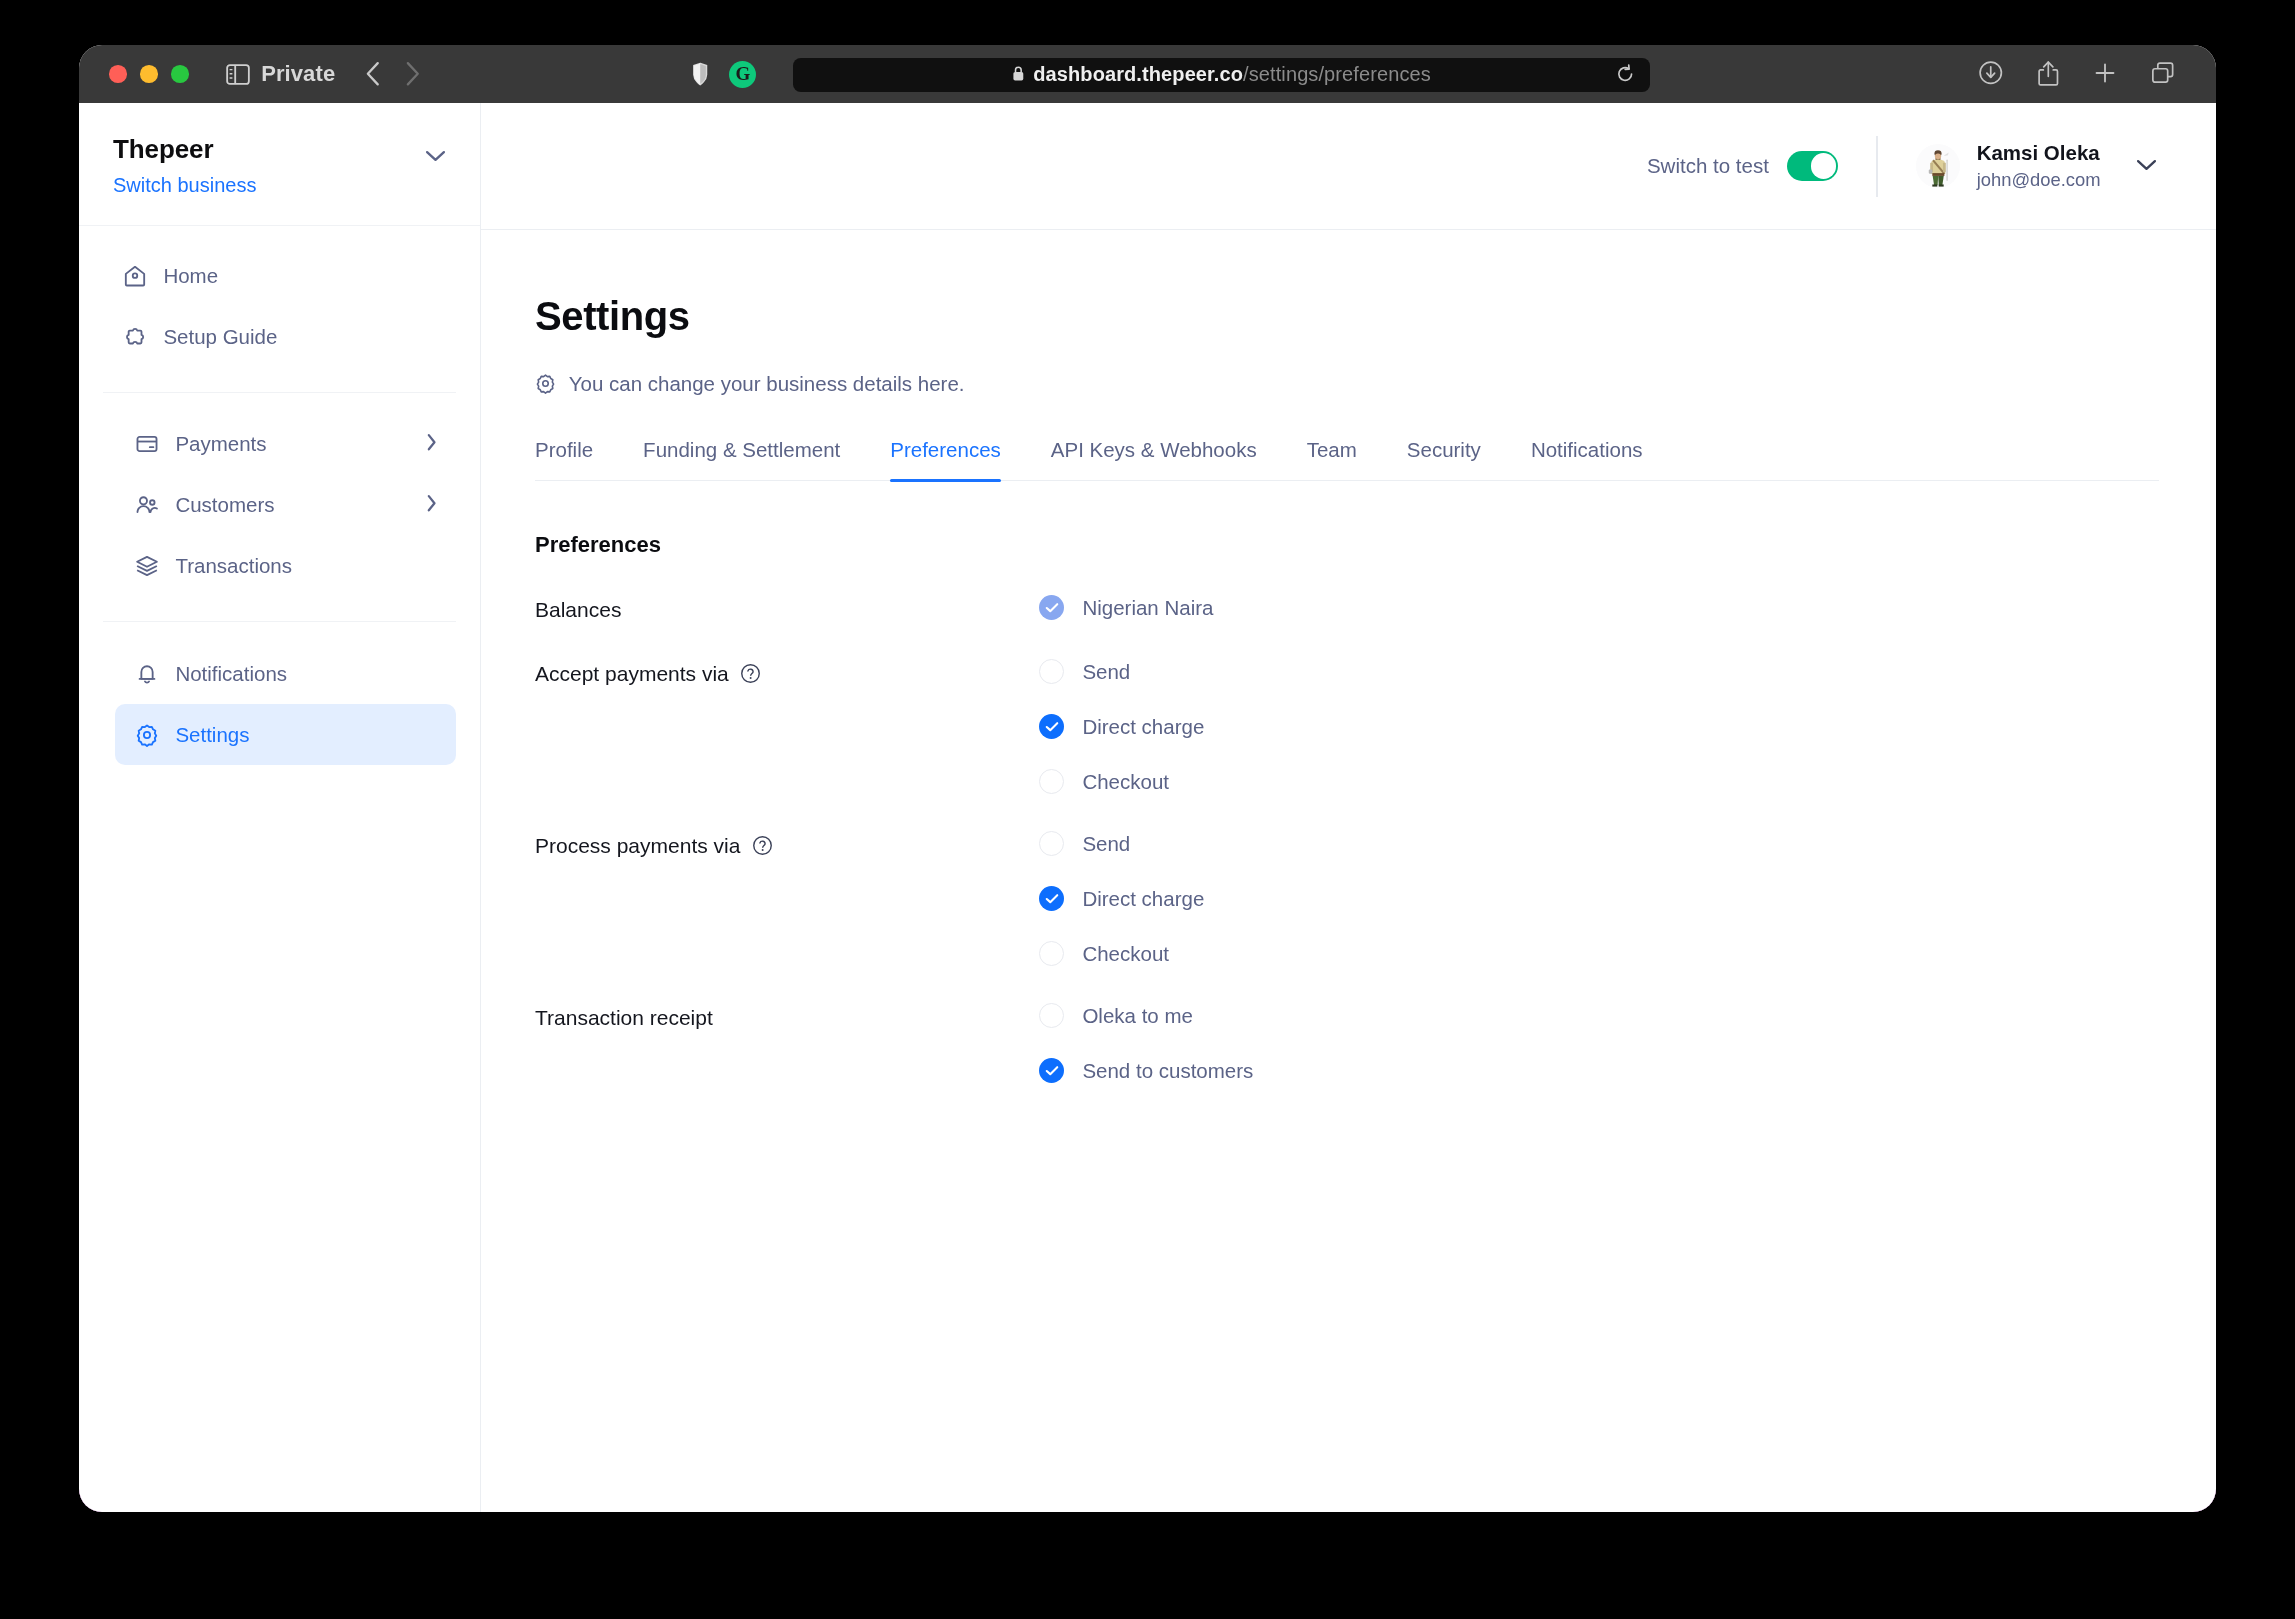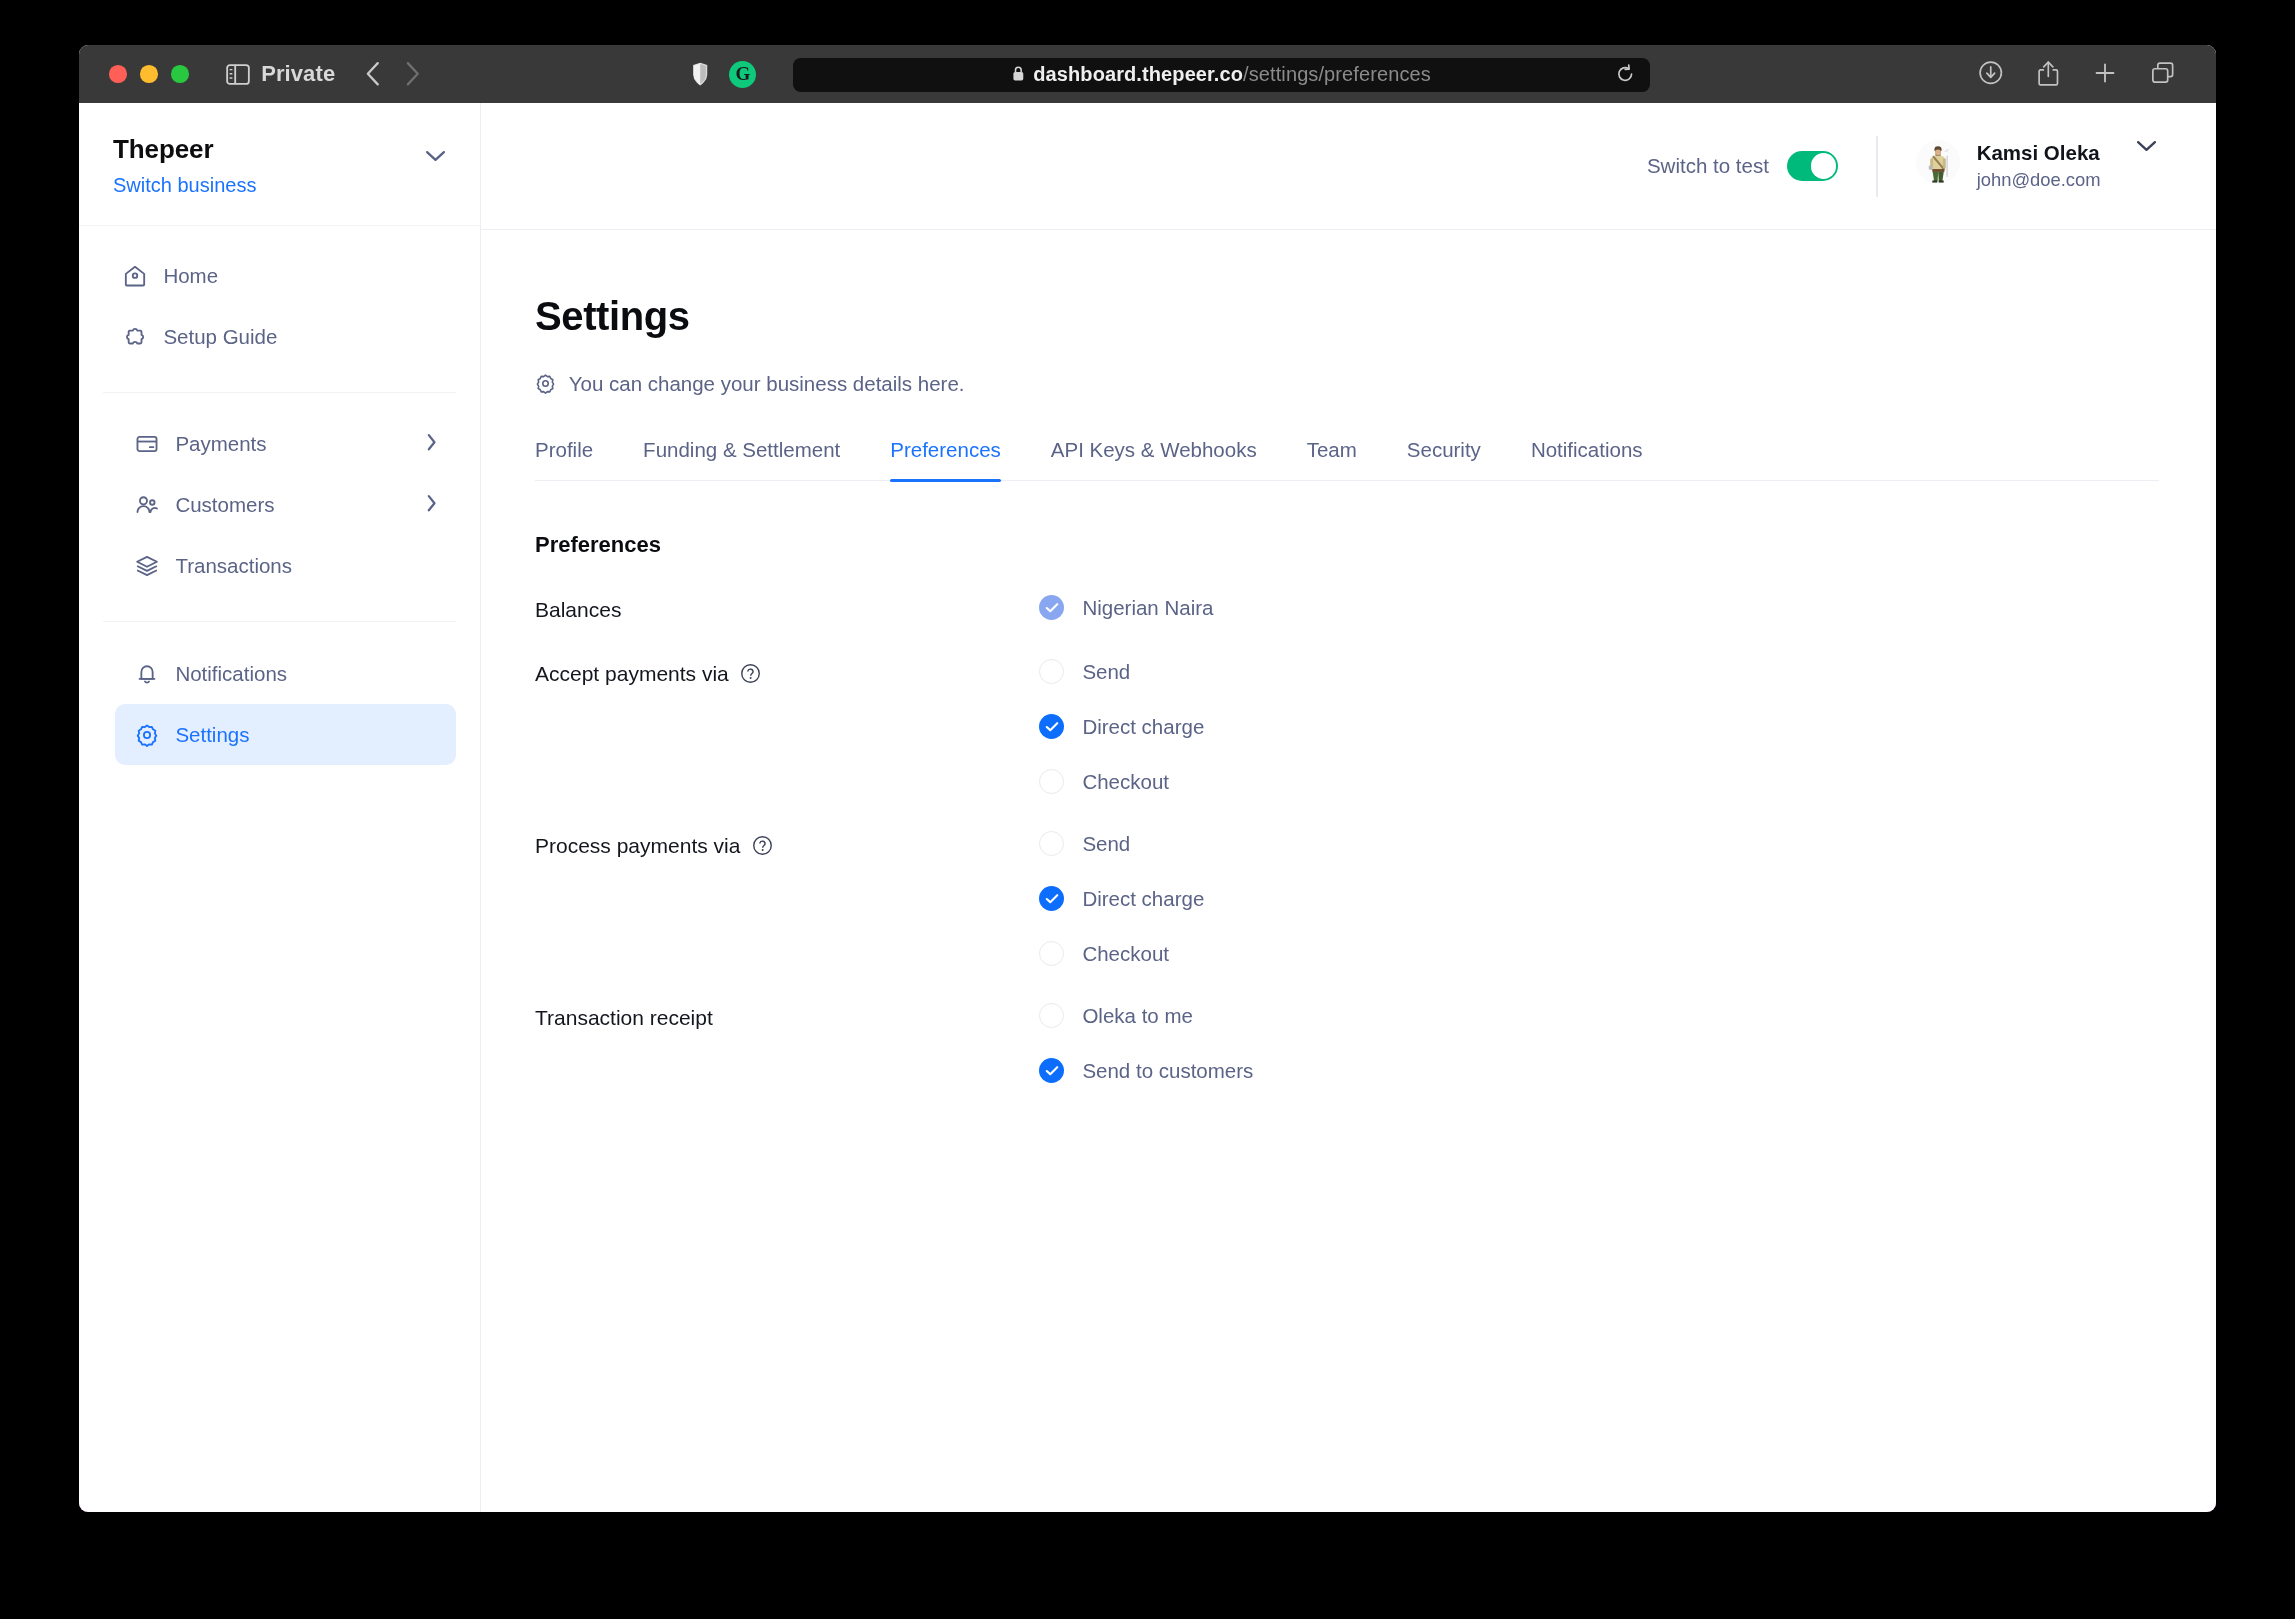--- a/index.html
+++ b/index.html
@@ -9,21 +9,21 @@
     font-family: "Liberation Sans", sans-serif;
     overflow: hidden;
   }
 
   
   .window {
     position: absolute;
     left: 79px; top: 45px;
     width: 2137px; height: 1467px;
     background: #fff;
-    border-radius: 9px;
+    border-radius: 23px;
     overflow: hidden;
     box-shadow: 0 7px 35px rgba(0,0,0,.6);
   }
 
   .titlebar {
     height: 58px;
     background: #393939;
     display: flex;
     align-items: center;
     position: relative;
@@ -121,21 +121,21 @@
   .switch-label { font-size: 20.5px; color: #5b6387; }
   .toggle {
     width: 51px; height: 30px; border-radius: 15px; background: #00ba7c;
     position: relative;
   }
   .toggle .knob {
     position: absolute; right: 2.1px; top: 2.1px;
     width: 25.5px; height: 25.5px; border-radius: 50%; background: #fff;
   }
   .vsep { width: 1.4px; height: 61px; background: #e7eaef; margin: 0 38px; }
-  .user { display: flex; align-items: flex-start; gap: 17px; }
+  .user { display: flex; align-items: center; gap: 17px; }
   .avatar {
     width: 44px; height: 44px; border-radius: 50%;
     background: #fbfbfc; overflow: hidden; position: relative;
     display:flex; align-items:flex-end; justify-content:center;
   }
   .user-name { font-size: 20.5px; font-weight: 700; color: #12141c; line-height: 1.25;}
   .user-mail { font-size: 18.4px; color: #5b6387; line-height: 1.3; margin-top: 2.8px;}
   .user-chevron { margin-left: 18.4px; }
 
   .content { padding: 64px 0 0 54px; overflow: hidden;}

